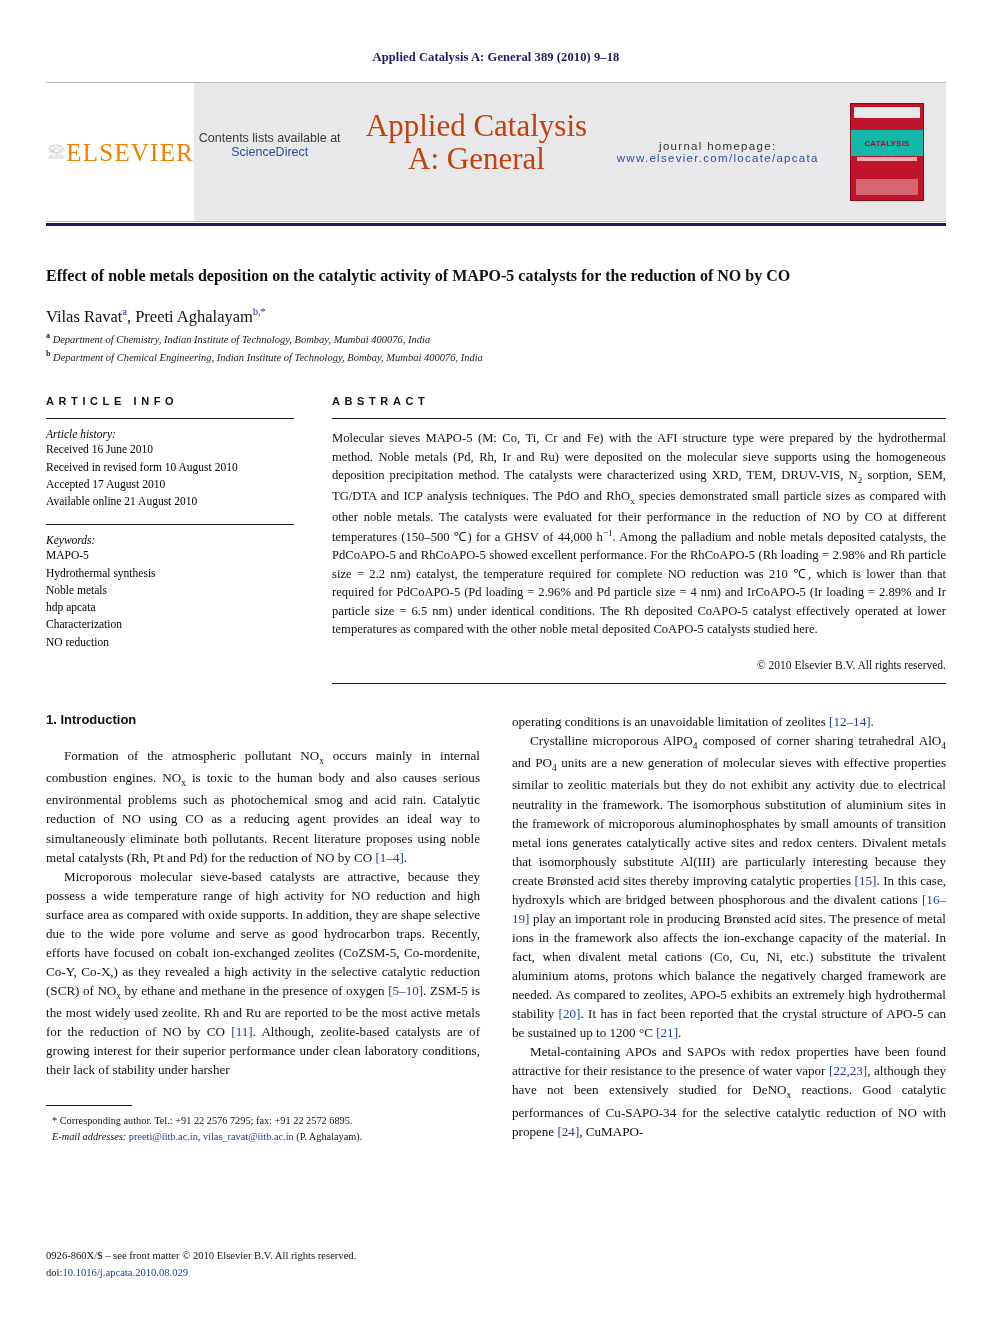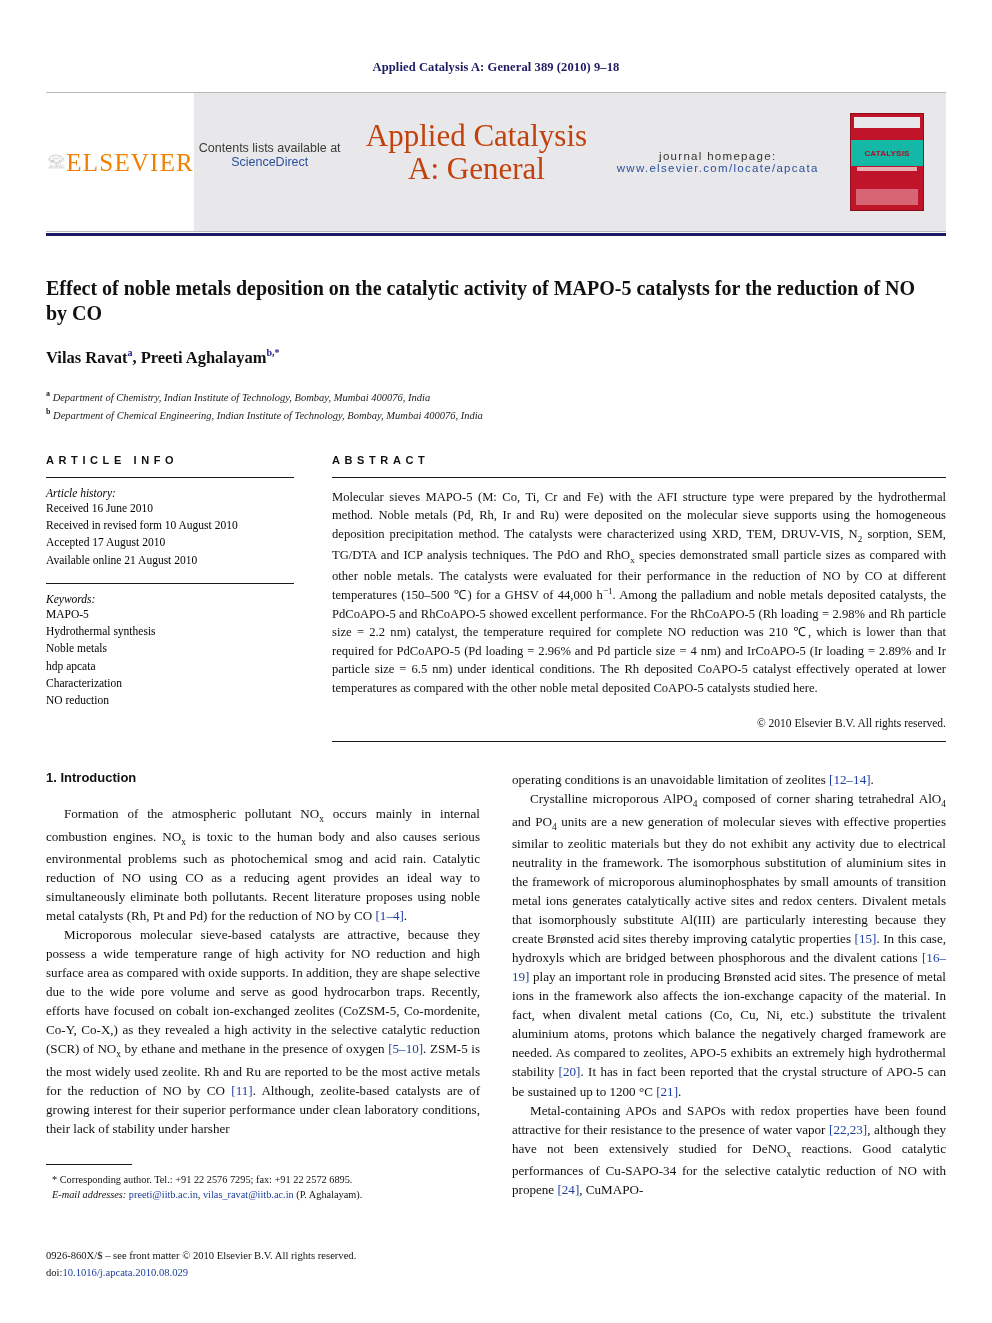--- a/index.html
+++ b/index.html
@@ -13,21 +13,21 @@
     font-family: "Liberation Serif", serif;
     color: #000000;
     position: relative;
     overflow: hidden;
   }
   .page {
     width: 992px;
     height: 1323px;
     position: relative;
     box-sizing: border-box;
-    padding: 10px 46px;
+    padding: 0 46px;
   }
 
   
   .running-head {
     text-align: center;
     font-family: "Liberation Serif", serif;
     font-weight: bold;
     font-size: 12.5px;
     color: #1b1b63;
     padding-top: 50px;
@@ -149,32 +149,31 @@
     position: absolute;
     left: 0; right: 0; bottom: -5px;
     height: 3px;
     background: #1b1b63;
   }
 
   
   .title-block { margin-top: 44px; }
   .article-title {
     font-family: "Liberation Serif", serif;
-    font-size: 20px;
+    font-size: 16px;
     line-height: 1.27;
     color: #111111;
     margin: 0 0 20px 0;
     max-width: 880px;
   }
   .authors {
     font-family: "Liberation Serif", serif;
     font-size: 16.5px;
     color: #111111;
-    margin-bottom: 21px;
-    font-weight: bold;
+    margin-bottom: 3px;
   }
   .authors sup { font-size: 10px; color: #1b1b8a; vertical-align: super; }
   .affiliation {
     font-family: "Liberation Serif", serif;
     font-style: italic;
     font-size: 10.5px;
     line-height: 1.55;
     color: #1a1a1a;
   }
   .affiliation sup {

